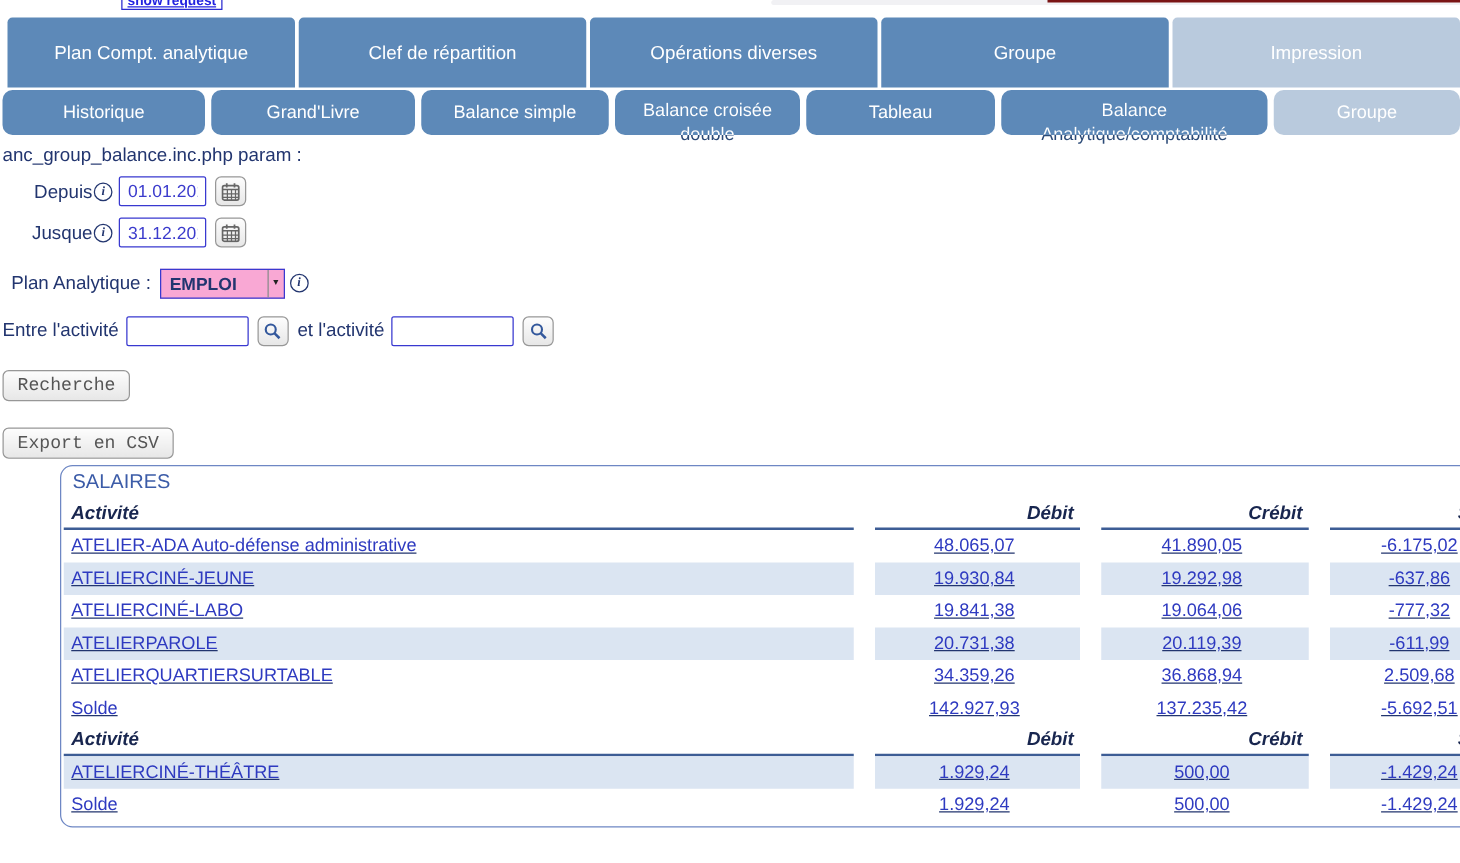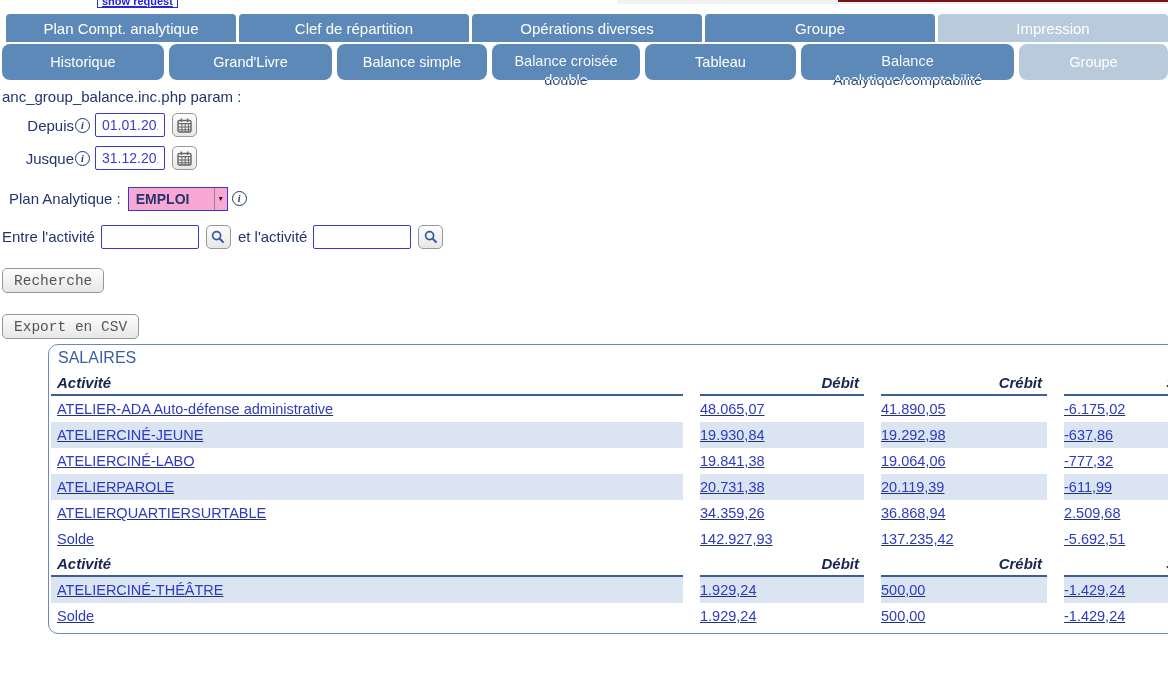--- a/index.html
+++ b/index.html
@@ -9,21 +9,21 @@
   
   .topbar { position:relative; height:14px; }
   .gray-strip { position:absolute; top:0; left:617px; right:0; height:4px;
     background:#f1f1f4; border-radius:3px 0 0 3px; }
   .red-line { position:absolute; top:0; left:838px; right:0; height:2px; background:#7a1414; }
   .show-request { position:absolute; top:-7px; left:97px; height:15px;
     border:1px solid #2b2bd0; background:#fff; padding:0 4px; font-size:11px;
     font-weight:bold; color:#2222e0; text-decoration:underline; line-height:14px; }
 
   
-  .tabs1 { display:flex; gap:3px; margin-left:6px; height:28px; }
+  .tabs1 { display:flex; gap:3px; margin-left:6px; height:56px; }
   .tab1 { flex:1; background:#5d89b8; color:#fff; font-size:15px;
     display:flex; align-items:center; justify-content:center;
     border-radius:4px 4px 0 0; cursor:pointer; }
   .tab1.active { background:#b9cadd; }
 
   .tabs2 { display:flex; gap:5px; margin:2px 0 0 2px; height:36px; }
   .tab2 { background:#5d89b8; color:#fff; font-size:14.5px; text-align:center;
     border-radius:8px; cursor:pointer; line-height:36px; height:36px; }
   .tab2.active { background:#b9cadd; }
   .tab2.multiline { line-height:19px; padding-top:8px; }
@@ -75,21 +75,21 @@
   .result-box { margin-top:5px; width:1167px; border:1px solid #6e87c4;
     border-radius:10px; padding:2px 2px 4px 2px;margin-left:48px; }
   .tbl-title { font-size:16px; color:#3c5ca8; padding:2px 0 4px 7px; height:24px; }
   .grid-row { display:grid; grid-template-columns:1fr 164px 166px 148px;
     column-gap:17px; align-items:center; }
   .hdr-row { height:25px; font-size:15px; font-weight:bold; font-style:italic;
     color:#18264f; }
   .hdr-row > div { border-bottom:2px solid #3d5d95; height:100%; line-height:23px; }
   .data-row { height:26px; font-size:14.5px; line-height:26px;text-decoration:underline; }
   .cell-name { padding-left:6px; color:#2e3ac0; overflow:hidden; white-space:nowrap; }
-  .cell-num { text-align:left; padding-right:5px; color:#2e3ac0; }
+  .cell-num { text-align:center; padding-right:5px; color:#2e3ac0; }
   .hdr-name { padding-left:6px; }
   .hdr-num { text-align:right; padding-right:5px; }
   .alt > div { background:#dbe5f2; }
   a.activity { color:#2e3ac0; text-decoration:none; cursor:pointer; }
 
   svg { display:block; }
 </style>
 </head>
 <body>
 

